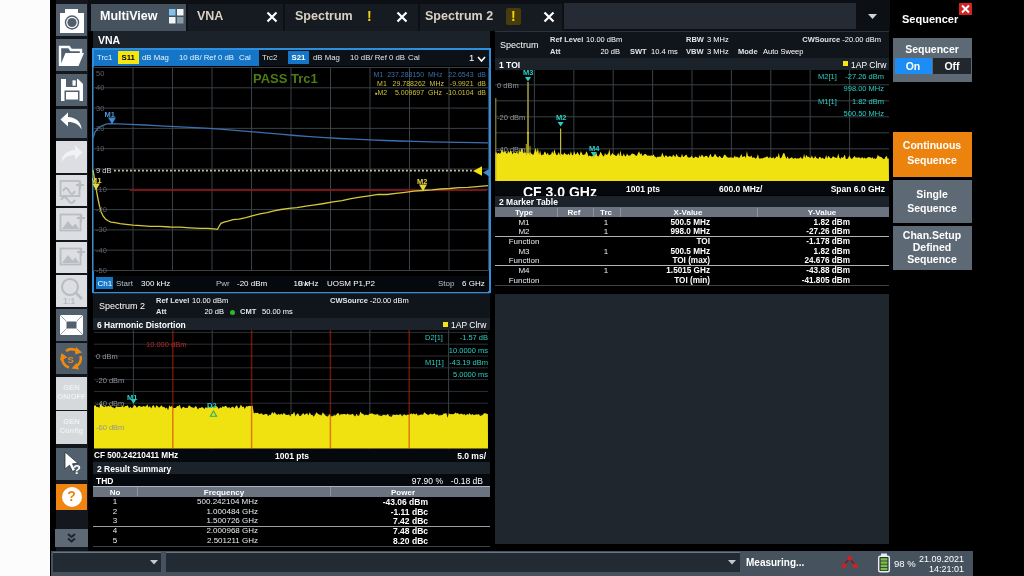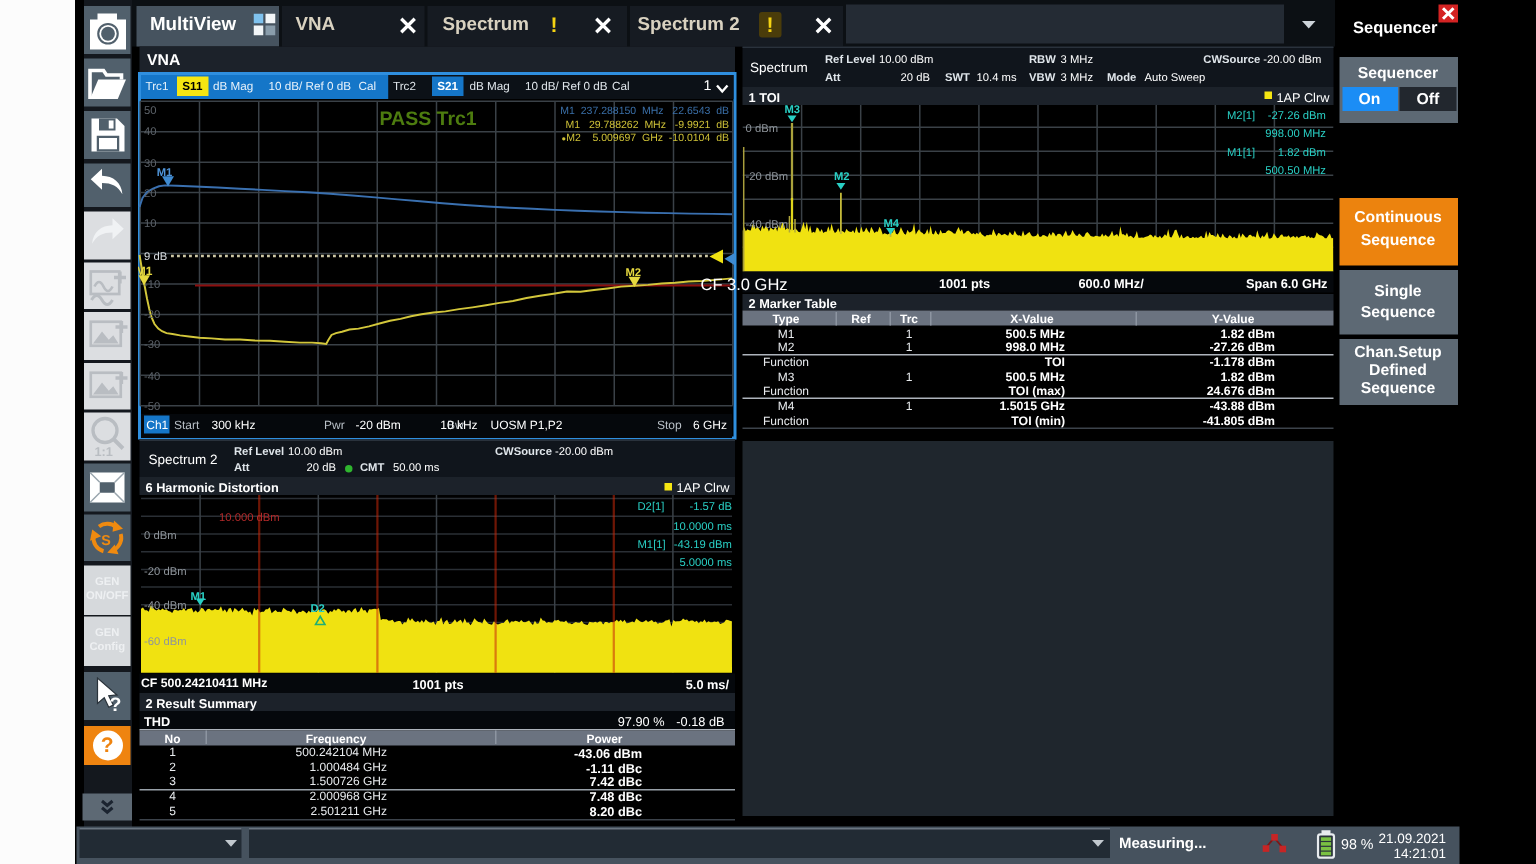--- a/index.html
+++ b/index.html
@@ -273,21 +273,21 @@
 <div style="position:absolute;left:497px;top:80.5px;font-size:7.5px;color:#8f959b;white-space:nowrap;">0 dBm</div>
 <div style="position:absolute;left:497px;top:112.5px;font-size:7.5px;color:#8f959b;white-space:nowrap;">-20 dBm</div>
 <div style="position:absolute;left:497px;top:144.5px;font-size:7.5px;color:#8f959b;white-space:nowrap;">-40 dBm</div>
 <div style="position:absolute;left:818px;top:71.5px;font-size:7.5px;color:#29cfc4;white-space:nowrap;">M2[1]</div>
 <div style="position:absolute;right:140px;top:71.5px;font-size:7.5px;color:#29cfc4;white-space:nowrap;">-27.26 dBm</div>
 <div style="position:absolute;right:140px;top:84px;font-size:7.5px;color:#29cfc4;white-space:nowrap;">998.00 MHz</div>
 <div style="position:absolute;left:818px;top:96.5px;font-size:7.5px;color:#29cfc4;white-space:nowrap;">M1[1]</div>
 <div style="position:absolute;right:140px;top:96.5px;font-size:7.5px;color:#29cfc4;white-space:nowrap;">1.82 dBm</div>
 <div style="position:absolute;right:140px;top:109px;font-size:7.5px;color:#29cfc4;white-space:nowrap;">500.50 MHz</div>
 <div style="position:absolute;left:495px;top:181px;width:394px;height:14px;background:#05080c;"></div>
-<div style="position:absolute;left:467px;top:183.5px;font-size:11px;color:#fff;font-weight:normal;white-space:nowrap;">CF 3.0 GHz</div>
+<div style="position:absolute;left:523px;top:183.5px;font-size:14px;color:#fff;font-weight:bold;white-space:nowrap;">CF 3.0 GHz</div>
 <div style="position:absolute;left:626px;top:183.5px;font-size:8.5px;color:#fff;font-weight:bold;white-space:nowrap;">1001 pts</div>
 <div style="position:absolute;left:719px;top:183.5px;font-size:8.5px;color:#fff;font-weight:bold;white-space:nowrap;">600.0 MHz/</div>
 <div style="position:absolute;right:139px;top:183.5px;font-size:8.5px;color:#fff;font-weight:bold;white-space:nowrap;">Span 6.0 GHz</div>
 <div style="position:absolute;left:495px;top:195.5px;width:394px;height:11px;background:#1c222a;"></div>
 <div style="position:absolute;left:499px;top:197px;font-size:8.5px;color:#fff;font-weight:bold;white-space:nowrap;">2 Marker Table</div>
 <div style="position:absolute;left:495px;top:207px;width:394px;height:10px;background:#6b7380;"></div>
 <div style="position:absolute;left:557px;top:207.5px;width:1px;height:9px;background:#8d95a1;"></div>
 <div style="position:absolute;left:593px;top:207.5px;width:1px;height:9px;background:#8d95a1;"></div>
 <div style="position:absolute;left:620px;top:207.5px;width:1px;height:9px;background:#8d95a1;"></div>
 <div style="position:absolute;left:757px;top:207.5px;width:1px;height:9px;background:#8d95a1;"></div>

